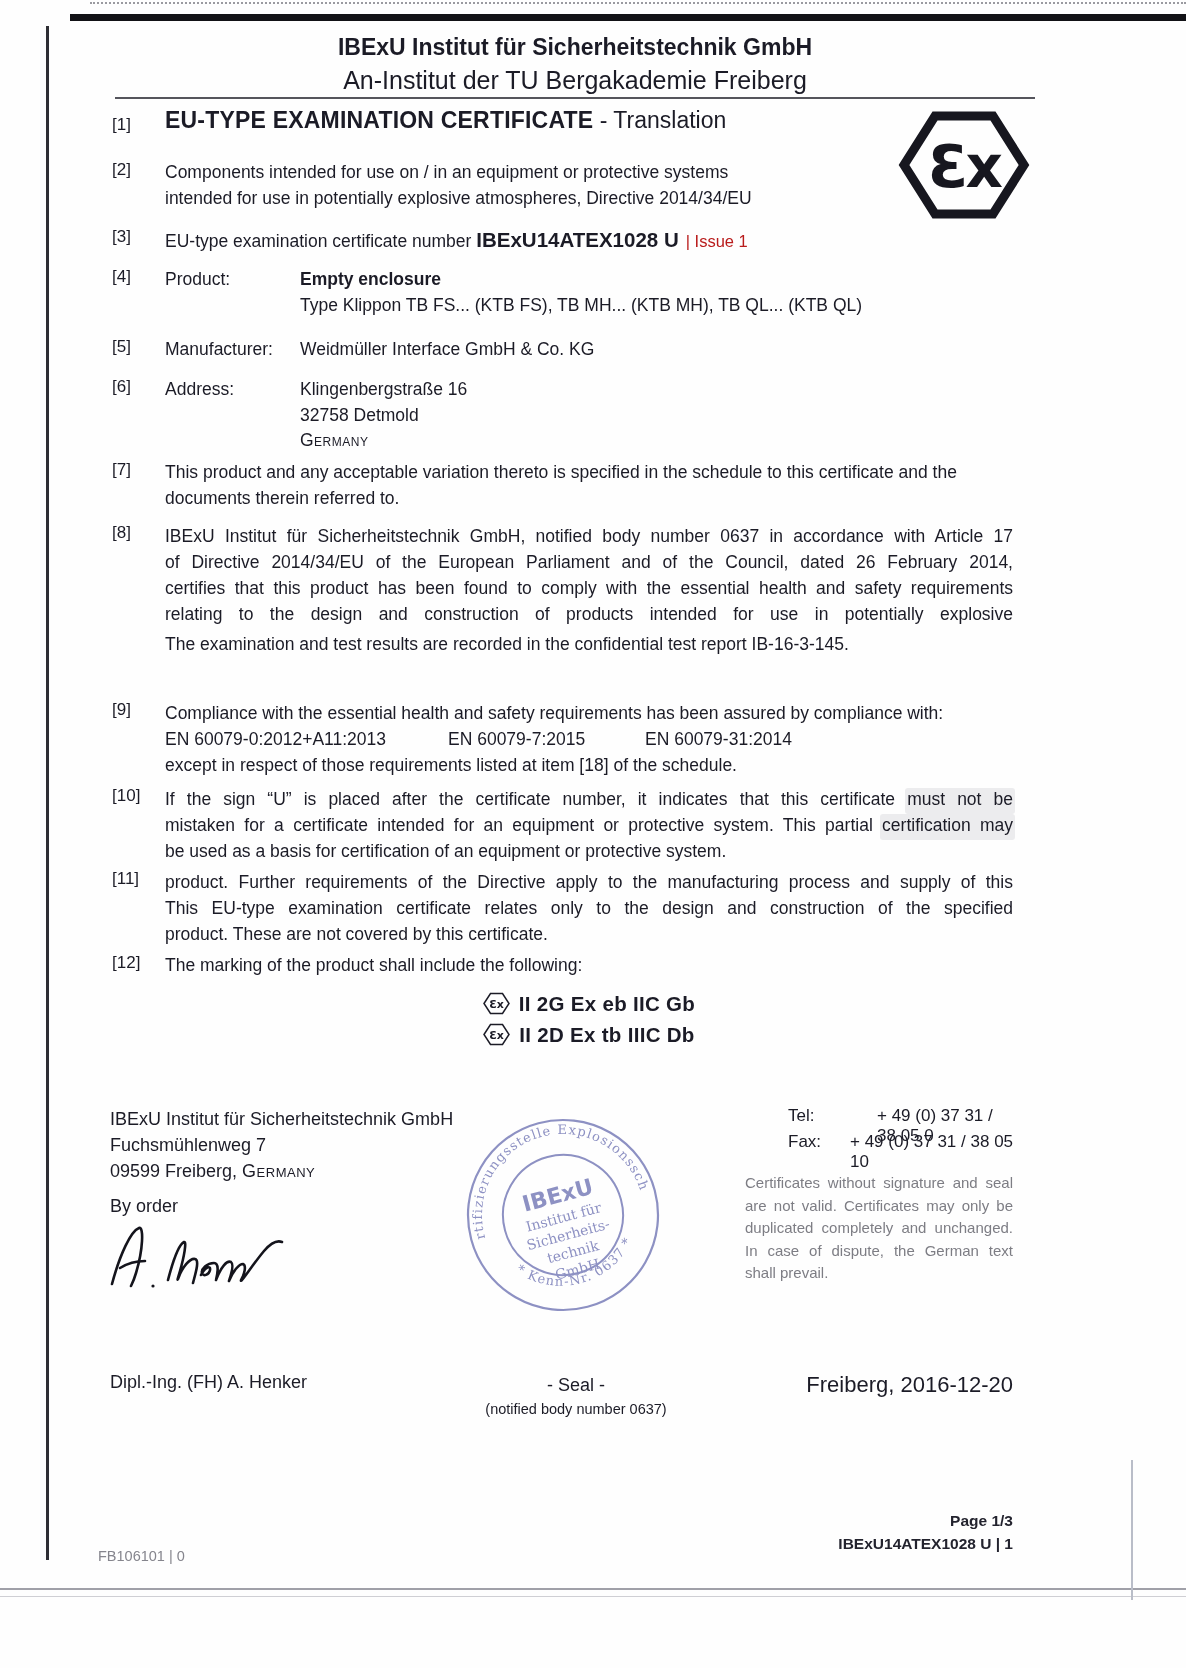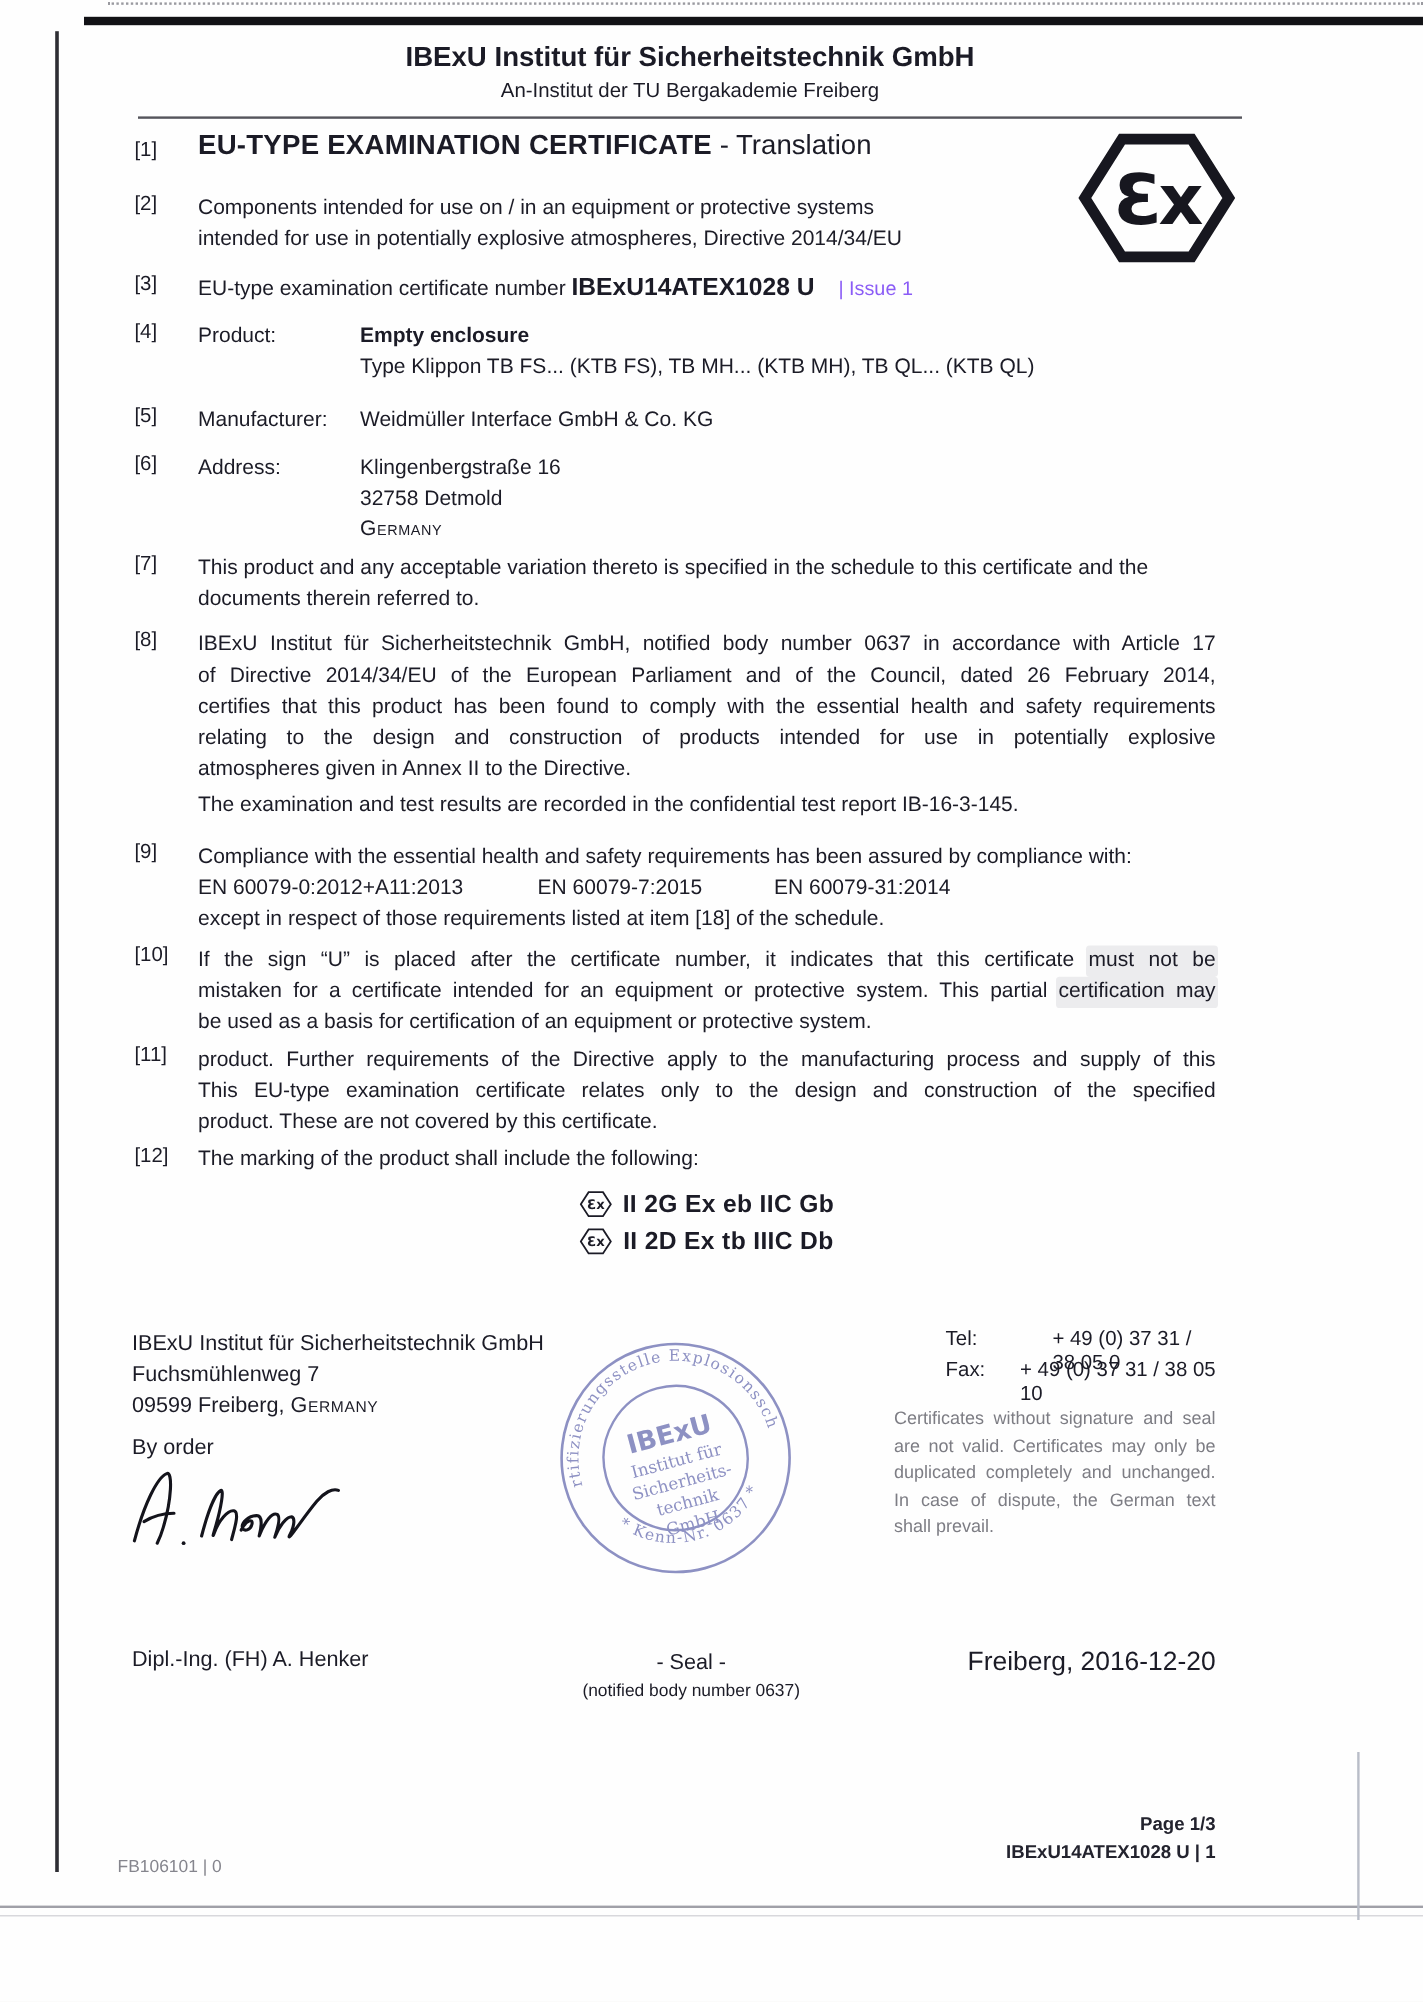--- a/index.html
+++ b/index.html
@@ -16,37 +16,37 @@
   .scan-top-dotted{position:absolute;top:2px;left:90px;right:0;border-top:2px dotted #9a9aa0;}
   .scan-top-bar{position:absolute;top:14px;left:70px;right:0;height:7px;background:#121216;}
   .scan-left-line{position:absolute;top:26px;left:46px;width:3px;height:1534px;background:#2e2e34;}
   .scan-bottom-line{position:absolute;top:1588px;left:0;width:1186px;height:2px;background:#a0a0a8;}
   .scan-bottom-line2{position:absolute;top:1596px;left:0;width:1186px;height:1px;background:#cfcfd4;}
   .scan-right-line{position:absolute;top:1460px;left:1131px;width:2px;height:140px;background:#b9bdc8;}
   .scan-smudge{position:absolute;background:rgba(110,110,125,0.12);border-radius:3px;}
 
   
   .hdr-org{position:absolute;top:34px;left:115px;width:920px;text-align:center;font-size:23px;font-weight:bold;}
-  .hdr-sub{position:absolute;top:66px;left:115px;width:920px;text-align:center;font-size:17px;}
+  .hdr-sub{position:absolute;top:66px;left:115px;width:920px;text-align:center;font-size:25px;}
   .hdr-rule{position:absolute;top:97px;left:115px;width:920px;height:2px;background:#55555c;}
 
   
   .sec{position:absolute;left:112px;display:flex;}
   .sec .num{width:53px;flex-shrink:0;font-size:17px;}
   .sec .body{width:848px;font-size:17.5px;line-height:25.5px;}
   .line{display:block;}
   .jline{display:block;text-align:justify;text-align-last:justify;}
   .jlast{display:block;text-align:left;}
 
   .title-bold{font-size:23px;font-weight:bold;letter-spacing:0.2px;}
   .title-rest{font-size:23px;font-weight:normal;}
 
   .cert-prefix{font-size:17.5px;}
   .cert-num{font-size:20.5px;font-weight:bold;}
-  .cert-suffix{font-size:16.5px;color:#8b5cf6;margin-left:20px;}
+  .cert-suffix{font-size:16.5px;color:#b91c1c;margin-left:7px;}
 
   .kv{display:flex;}
   .kv .klabel{width:135px;flex-shrink:0;}
   .kv .kval{flex:1;}
   .bold{font-weight:bold;}
   .smallcaps{font-variant:small-caps;letter-spacing:0.5px;}
 
   .std-row{display:block;}
   .std1{display:inline-block;width:283px;}
   .std2{display:inline-block;width:197px;}
@@ -159,21 +159,20 @@
     </div>
   </div>
 
   <div class="sec" style="top:523px;">
     <div class="num">[8]</div>
     <div class="body" style="line-height:26px;">
       <span class="jline">IBExU Institut für Sicherheitstechnik GmbH, notified body number 0637 in accordance with Article 17</span>
       <span class="jline">of Directive 2014/34/EU of the European Parliament and of the Council, dated 26 February 2014,</span>
       <span class="jline">certifies that this product has been found to comply with the essential health and safety requirements</span>
       <span class="jline">relating to the design and construction of products intended for use in potentially explosive</span>
-      <span class="jlast">atmospheres given in Annex II to the Directive.</span>
       <span class="line" style="margin-top:4px;">The examination and test results are recorded in the confidential test report IB-16-3-145.</span>
     </div>
   </div>
 
   <div class="sec" style="top:700px;">
     <div class="num">[9]</div>
     <div class="body" style="line-height:26px;">
       <span class="line">Compliance with the essential health and safety requirements has been assured by compliance with:</span>
       <span class="std-row">
         <span class="std1">EN 60079-0:2012+A11:2013</span><span class="std2">EN 60079-7:2015</span><span>EN 60079-31:2014</span>

